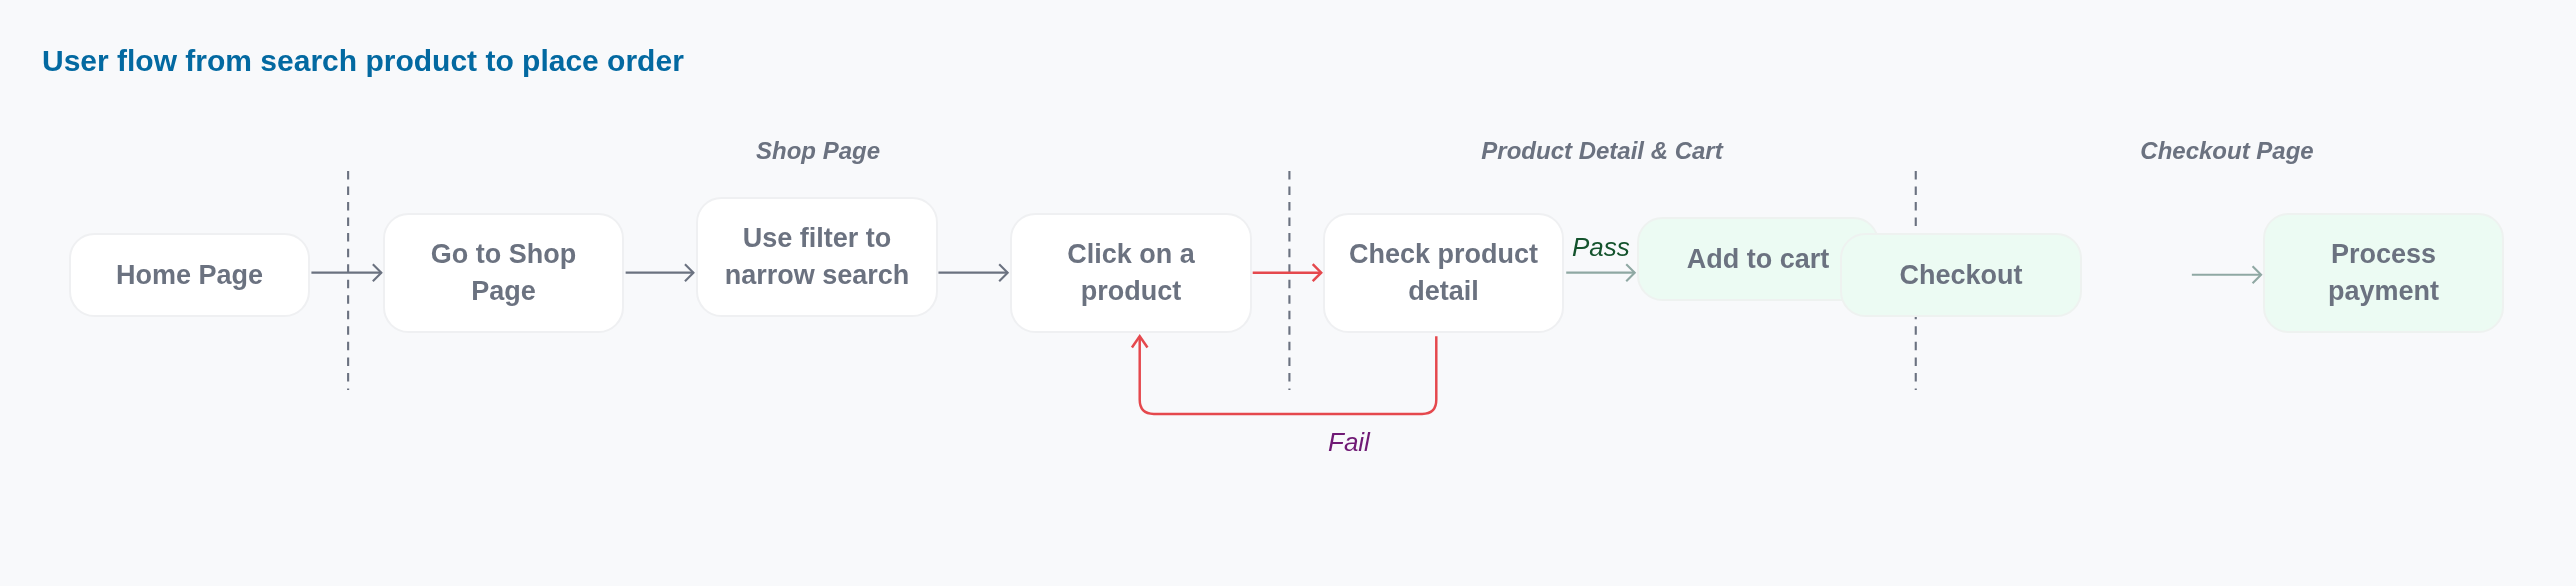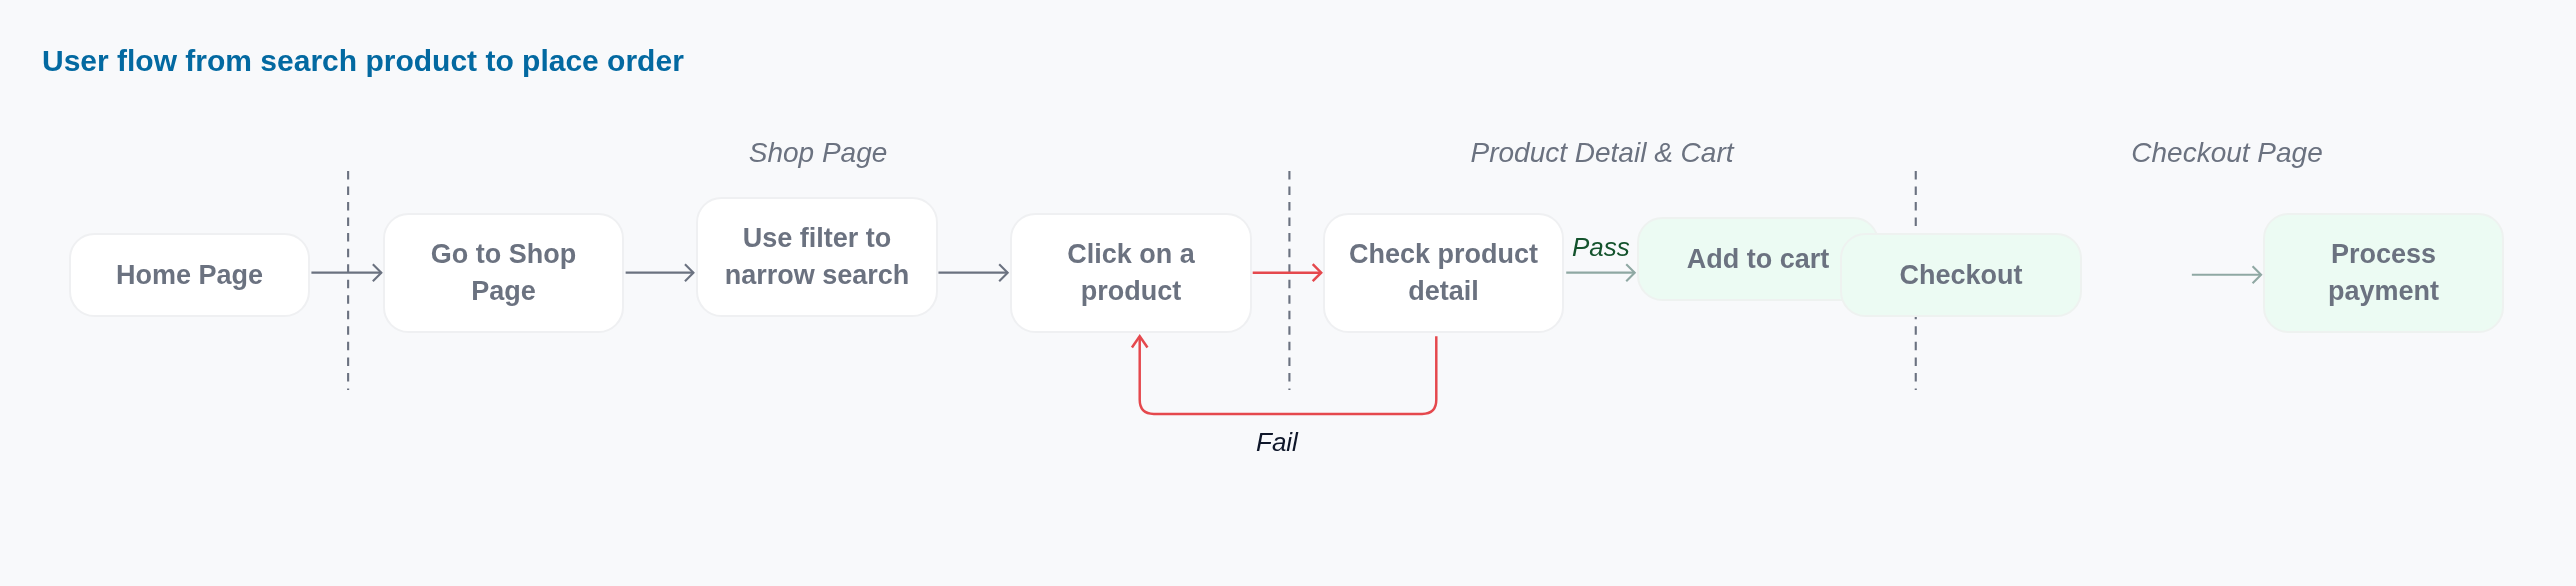--- a/index.html
+++ b/index.html
@@ -1,19 +1,19 @@
 <!DOCTYPE html>
 <html style="font-size:11.3px"><head>
 <meta charset="utf-8">
 <style>
   html, body { margin:0; padding:0; }
   body { width:2576px; height:587px; background:#f8f9fb; position:relative; overflow:hidden;
          font-family:"Liberation Sans", sans-serif; color:#6b7280; }
   .title { position:absolute; left:42px; top:44px; font-size:30px; font-weight:bold; color:#0369a1; }
-  .section { position:absolute; top:137px; font-size:28px; font-style:italic; color:#6b7280; white-space:nowrap; transform:translateX(-50%); }
+  .section { position:absolute; top:137px; font-size:24px; font-style:italic; color:#6b7280; white-space:nowrap; transform:translateX(-50%);font-weight:bold; }
   .box { position:absolute; background:#ffffff; border:2.1px solid #eff0f2; border-radius:25.4px;
          display:flex; align-items:center; justify-content:center; text-align:center;
          font-size:27px; font-weight:bold; color:#6b7280; line-height:37px; box-sizing:border-box; padding:0 14px; }
   .box.green { background:#ecfbf3; border-color:#eef2f0; }
   .label { position:absolute; font-size:26px; font-style:italic; white-space:nowrap; }
   svg.overlay { position:absolute; left:0; top:0; }
 </style>
 </head>
 <body>
 
@@ -76,14 +76,14 @@
 <div class="box" style="left:69px; top:233px; width:241px; height:84px;">Home Page</div>
 <div class="box" style="left:383px; top:213px; width:241px; height:120px;">Go to Shop Page</div>
 <div class="box" style="left:696px; top:197px; width:242px; height:120px;">Use filter to narrow search</div>
 <div class="box" style="left:1010px; top:213px; width:242px; height:120px;">Click on a product</div>
 <div class="box" style="left:1323px; top:213px; width:241px; height:120px;">Check product detail</div>
 <div class="box green" style="left:1637px; top:217px; width:242px; height:84px;">Add to cart</div>
 <div class="box green" style="left:1840px; top:233px; width:242px; height:84px;">Checkout</div>
 <div class="box green" style="left:2263px; top:213px; width:241px; height:120px;text-align:center;">Process payment</div>
 
 <div class="label" style="left:1572px; top:232px; color:#14532d;">Pass</div>
-<div class="label" style="left:1256px; top:427px; color:#0f172a;text-align:right;">Fail</div>
+<div class="label" style="left:1328px; top:427px; color:#701a75;text-align:right;">Fail</div>
 
 
 </body></html>

